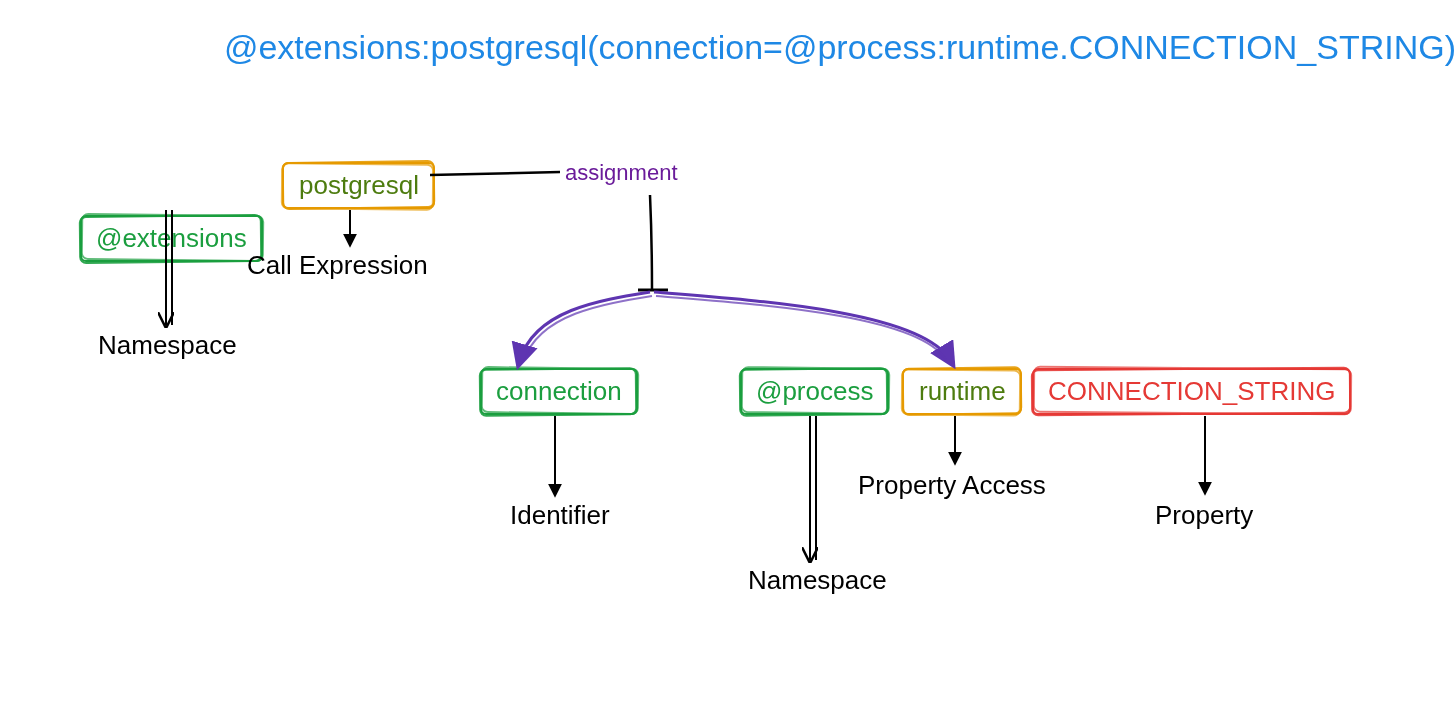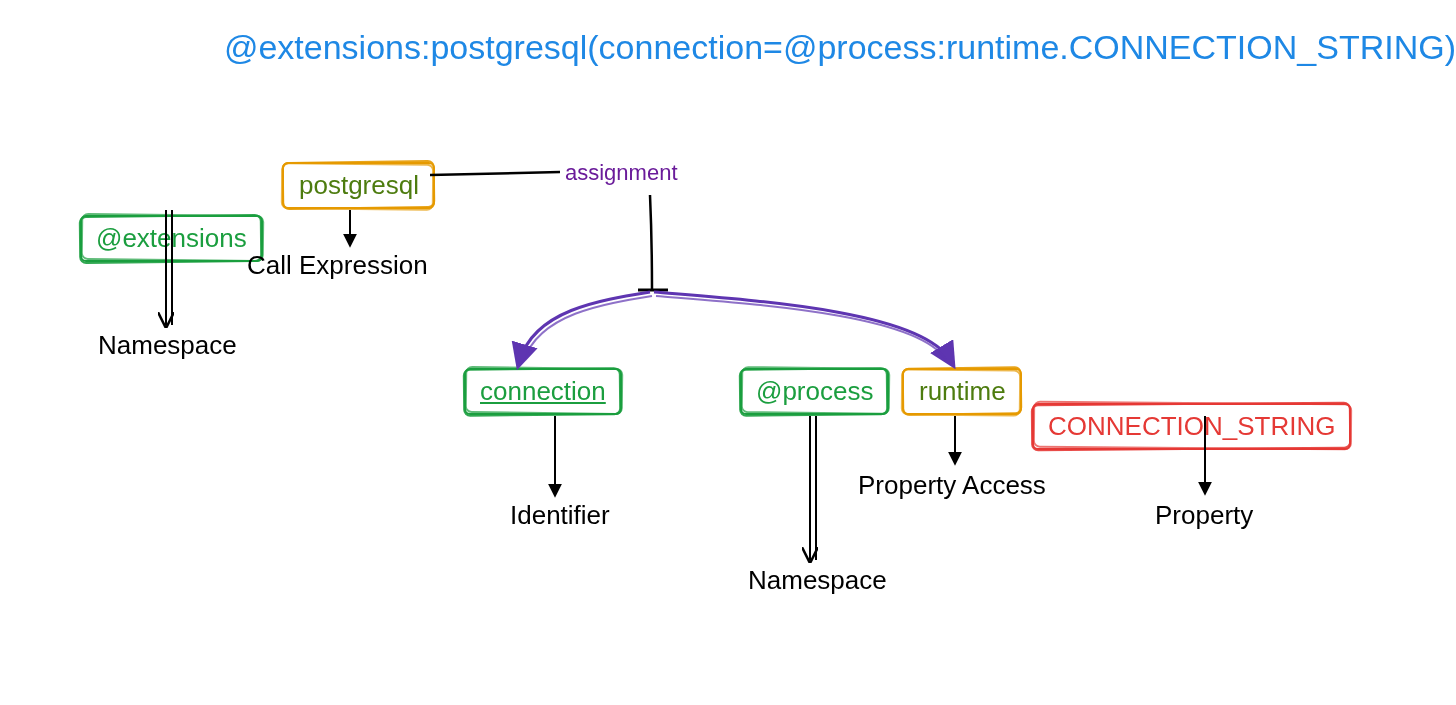--- a/index.html
+++ b/index.html
@@ -110,24 +110,24 @@
 </head>
 <body>
 
 <div class="title">@extensions:postgresql(connection=@process:runtime.CONNECTION_STRING)</div>
 
 <div class="node sketch-box green-box" style="top:178px; left:80px;margin-top:37px;">@extensions</div>
 <div class="node sketch-box orange-box" style="top:162px; left:282px;">postgresql</div>
 
 <div class="purple-text" style="top:160px; left:565px;">assignment</div>
 
-<div class="node sketch-box green-box" style="top:368px; left:464px;text-decoration:underline;">connection</div>
+<div class="node sketch-box green-box" style="top:368px; left:480px;">connection</div>
 <div class="node sketch-box green-box" style="top:368px; left:740px;">@process</div>
 <div class="node sketch-box orange-box" style="top:368px; left:902px;">runtime</div>
-<div class="node sketch-box red-box" style="top:368px; left:1032px;margin-top:35px;">CONNECTION_STRING</div>
+<div class="node sketch-box red-box" style="top:368px; left:1032px;">CONNECTION_STRING</div>
 
 <div class="label" style="top:330px; left:98px;">Namespace</div>
 <div class="label" style="top:250px; left:247px;text-align:center;">Call Expression</div>
 <div class="label" style="top:500px; left:510px;">Identifier</div>
 <div class="label" style="top:565px; left:748px;">Namespace</div>
 <div class="label" style="top:470px; left:858px;">Property Access</div>
 <div class="label" style="top:500px; left:1155px;">Property</div>
 
 <svg class="connector">
   <defs>

